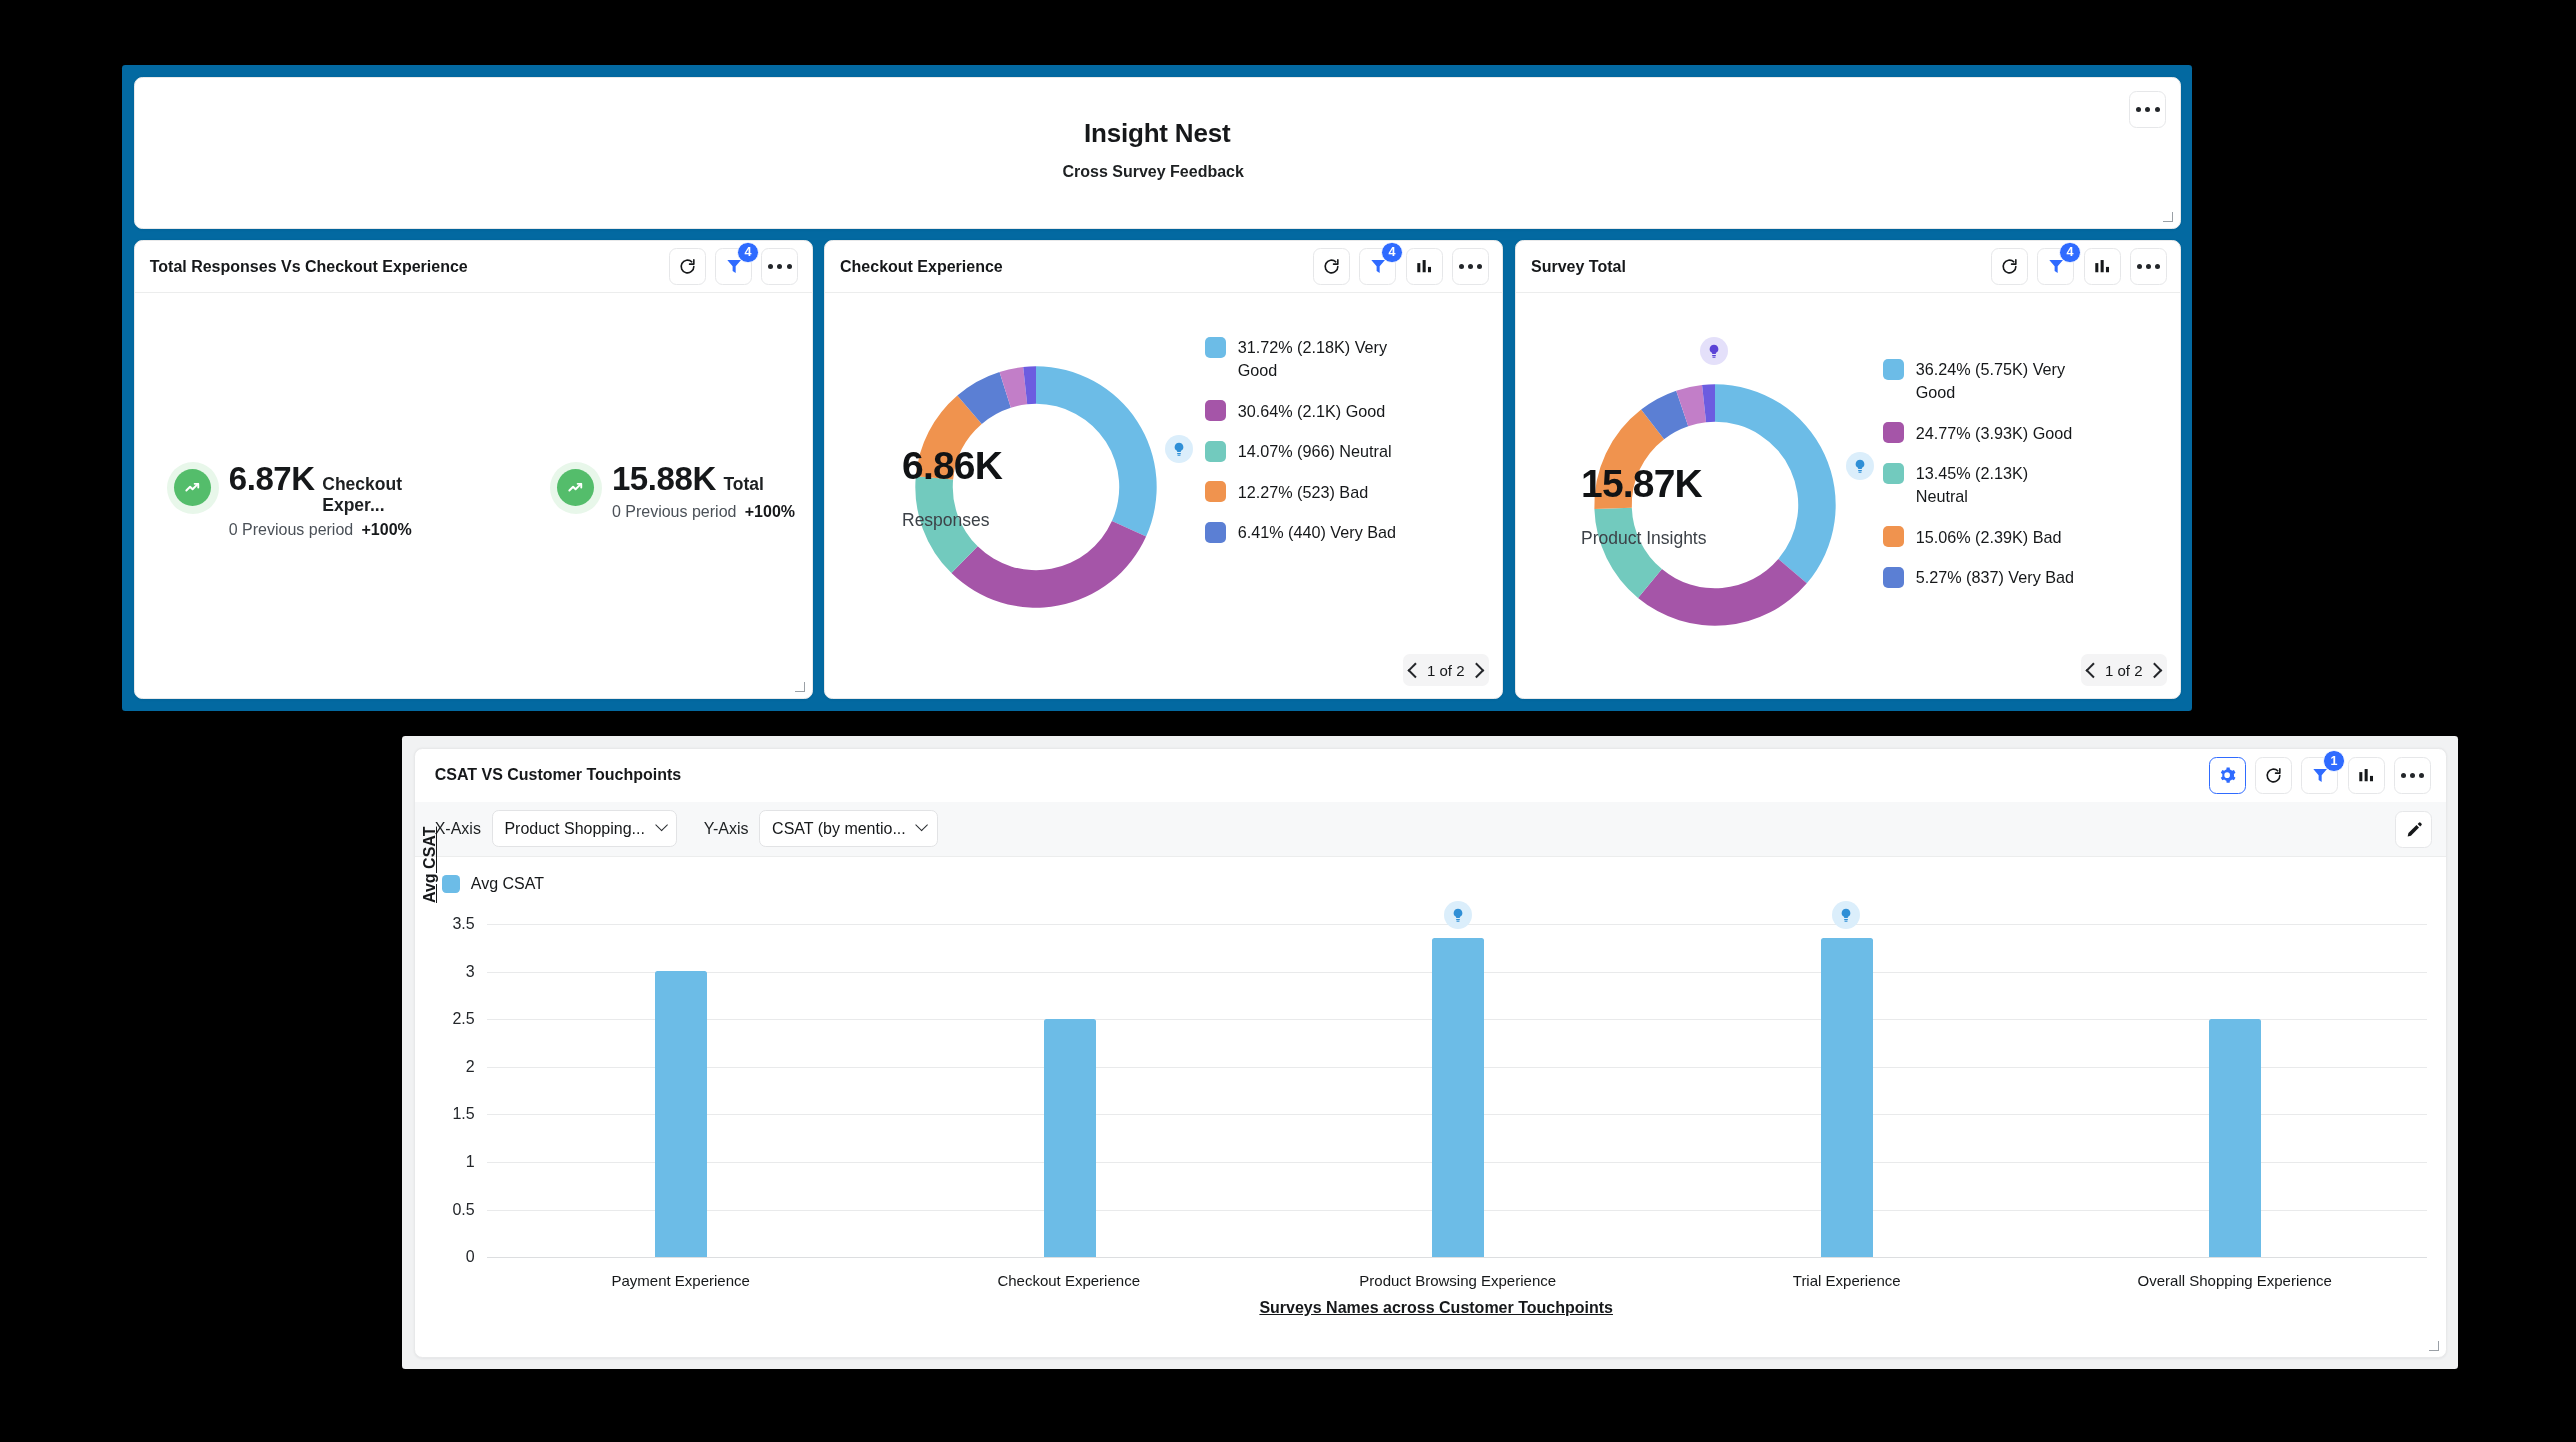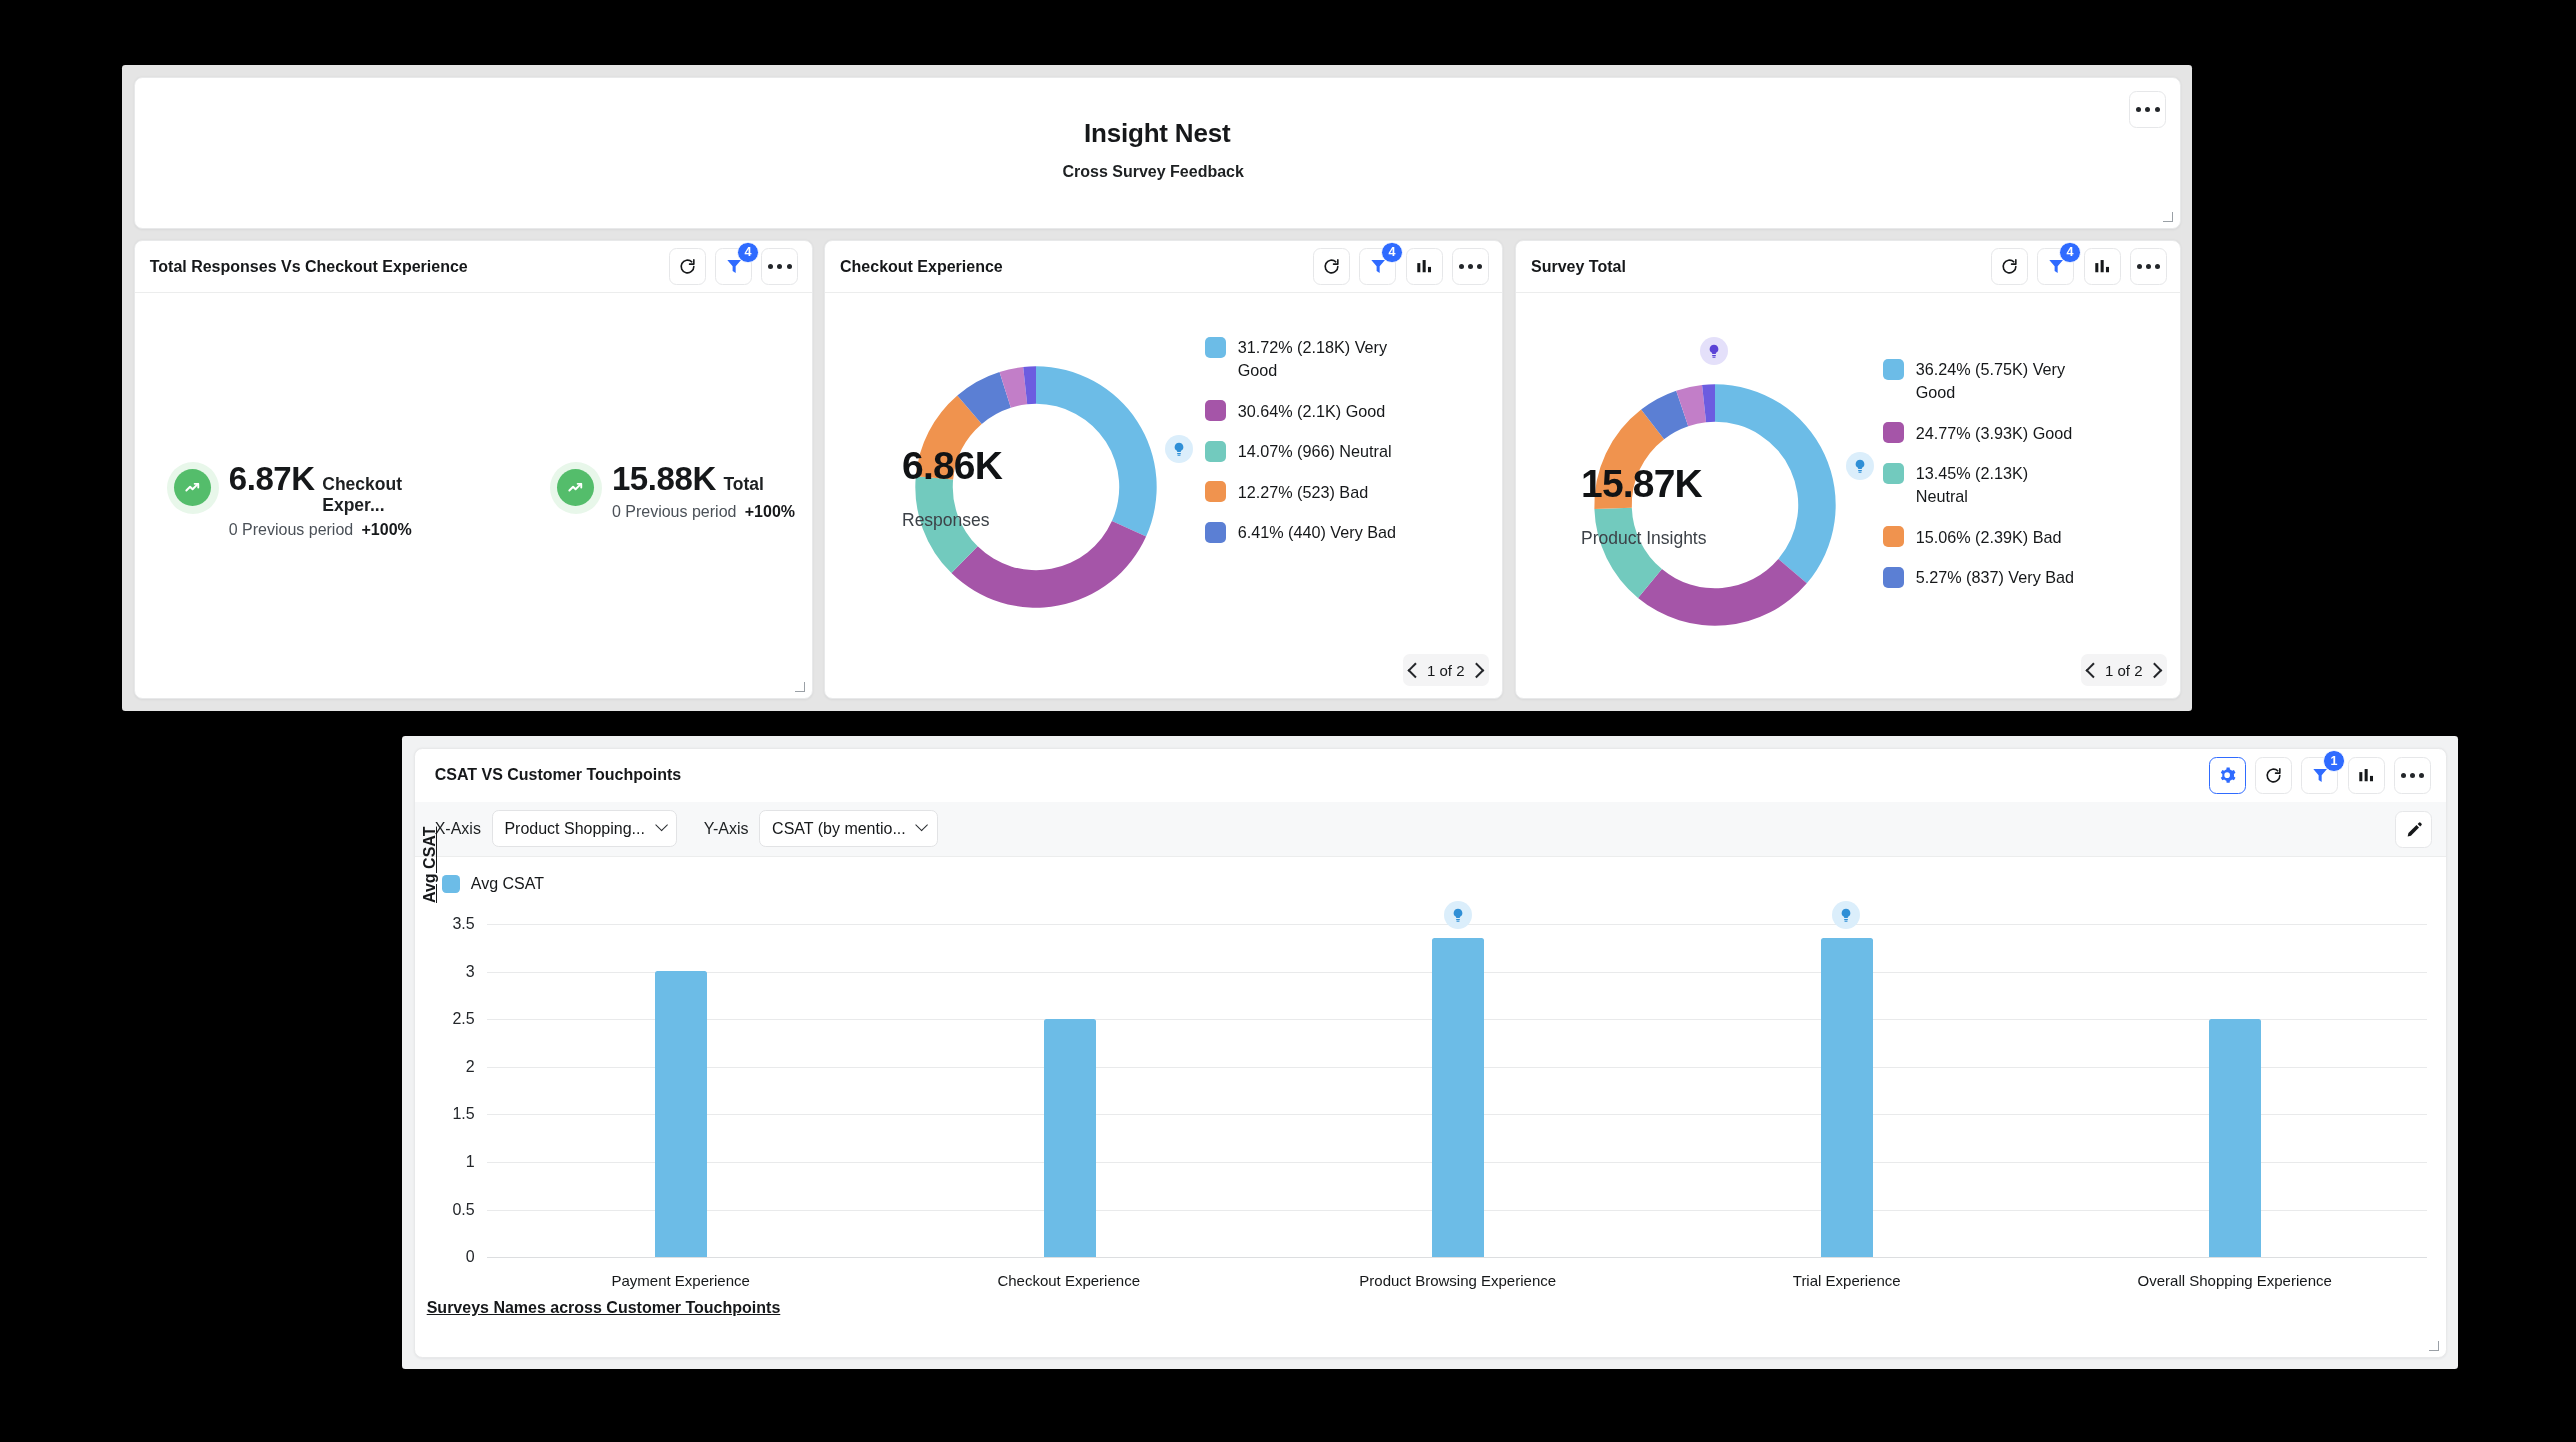--- a/index.html
+++ b/index.html
@@ -8,21 +8,21 @@
     background: #000000;
     font-family: "Liberation Sans", sans-serif;
     overflow: hidden;
   }
   .stage { position: relative; width: 2576px; height: 1443px; }
 
   
   #top-window {
     position: absolute; left: 122px; top: 65px;
     width: 2070px; height: 646px;
-    background: #e5e5e5;
+    background: #0369a1;
     border-radius: 3.3px;
     box-shadow: 0 1.7px 8.3px rgba(0,0,0,.35);
   }
   .card {
     position: absolute;
     background: #ffffff;
     border: 0.8px solid #e8e9ea;
     border-radius: 8.3px;
     box-shadow: 0 0.8px 2.5px rgba(16,24,40,.06);
   }
@@ -180,21 +180,21 @@
   .gline.base { background: #dcdee0; }
   .bar {
     position: absolute; bottom: 0; width: 52px;
     background: #6cbce7; border-radius: 2.5px 2.5px 0 0;
   }
   .xtick {
     position: absolute; top: 348px; font-size: 15px; color: #16181a;
     text-align: center; transform: translateX(-50%); white-space: nowrap;
   }
   #xlabel {
-    position: absolute; left: 12px; right: 0; top: 550px; 
+    position: absolute; left: 12px; right: 0; top: 550px; text-align: center;
     font-size: 16px; font-weight: 700; color: #16181a; text-decoration: underline;
   }
 </style>
 </head>
 <body>
 
 <div class="stage">
 
   <div id="top-window">
 

